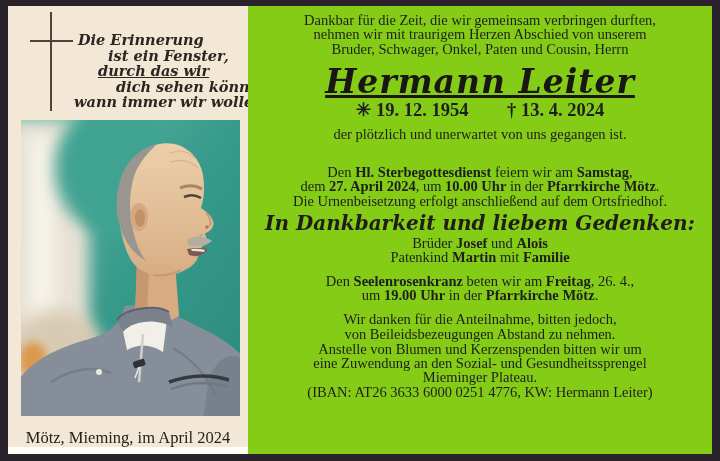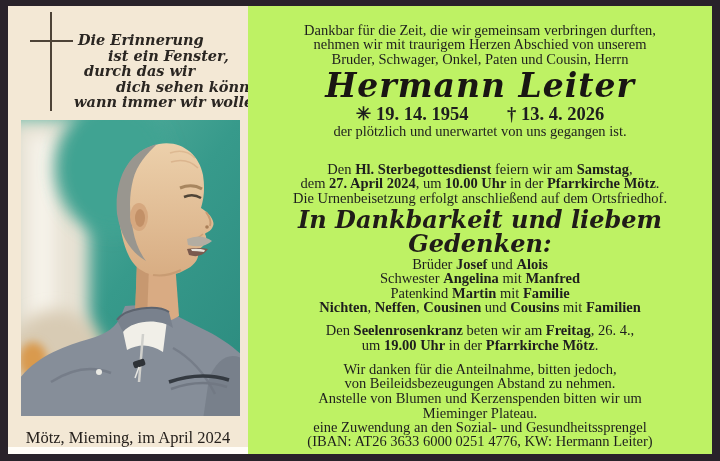--- a/index.html
+++ b/index.html
@@ -25,59 +25,59 @@
   .cross-h{position:absolute;left:22px;top:34px;width:43px;height:2px;background:#4d4337;}
   .poem{
     position:absolute;top:26px;left:60px;width:180px;
     font-family:"DejaVu Serif","Liberation Serif",serif;
     font-style:italic;font-weight:bold;
     font-size:14.5px;line-height:15.5px;color:#2a2622;
     white-space:nowrap;
   }
   .poem .pl-0{margin-left:10px;}
   .poem .pl-1{margin-left:40px;}
-  .poem .pl-2{margin-left:16px;}
+  .poem .pl-2{margin-left:30px;text-decoration:underline;}
   .poem .pl-3{margin-left:48px;}
   .poem .pl-4{margin-left:6px;}
   .photo{
     position:absolute;left:13px;top:114px;width:219px;height:296px;
     overflow:hidden;
   }
   .left-caption{
     position:absolute;left:0;top:422px;width:240px;
     text-align:center;font-size:16.5px;color:#26211d;
   }
 
   
   .right-panel{
     position:relative;flex:1 1 auto;height:448px;
-    background:#bef264;
+    background:#84cc16;
     text-align:center;
-    padding-top:17px;
+    padding-top:7px;
     box-sizing:border-box;
   }
   .line{font-size:14.5px;line-height:14.3px;white-space:nowrap;}
   .line b{font-weight:bold;}
   .deceased-name{
-    margin-top:2px;
+    margin-top:8px;
     font-family:"DejaVu Serif","Liberation Serif",serif;
     font-style:italic;font-weight:bold;
     font-size:33px;line-height:36px;
-    letter-spacing:1px;color:#191613;
+    letter-spacing:1px;color:#191613;text-decoration:underline;
   }
   .profession{font-size:17.5px;line-height:18px;font-weight:bold;}
   .dates{font-size:18.5px;line-height:20px;font-weight:bold;}
   .dates .death-part{margin-left:34px;}
-  .passing{}
+  .passing{margin-top:7px;}
   .block-service{margin-top:24px;}
   .script-heading{
     margin-top:3px;
     font-family:"DejaVu Serif","Liberation Serif",serif;
     font-style:italic;font-weight:bold;
-    font-size:24px;line-height:24px;color:#201c18;
+    font-size:20px;line-height:24px;color:#201c18;
   }
   .block-family{margin-top:1px;}
   .block-rosary{margin-top:9px;}
   .block-thanks{margin-top:10px;}
   .block-donation{margin-top:1px;}
 </style>
 </head>
 <body>
 
 <div class="card">
@@ -187,54 +187,52 @@
       <div>
         <div class="line">Dankbar für die Zeit, die wir gemeinsam verbringen durften,</div>
         <div class="line">nehmen wir mit traurigem Herzen Abschied von unserem</div>
         <div class="line">Bruder, Schwager, Onkel, Paten und Cousin, Herrn</div>
       </div>
 
       <div class="deceased-name">Hermann Leiter</div>
 
       <div class="dates">
         <span>✳</span>
-        <span>19. 14. 1954</span>
+        <span>19. 12. 1954</span>
         <span class="death-part">†</span>
-        <span>13. 4. 2026</span>
+        <span>13. 4. 2024</span>
       </div>
 
       <div class="line passing">der plötzlich und unerwartet von uns gegangen ist.</div>
 
       <div class="block-service">
         <div class="line"><span>Den </span><b>Hl. Sterbegottesdienst</b><span> feiern wir am </span><b>Samstag</b><span>,</span></div>
         <div class="line"><span>dem </span><b>27. April 2024</b><span>, um </span><b>10.00 Uhr</b><span> in der </span><b>Pfarrkirche Mötz</b><span>.</span></div>
         <div class="line"><span>Die Urnenbeisetzung erfolgt anschließend auf dem Ortsfriedhof.</span></div>
       </div>
 
       <div class="script-heading">In Dankbarkeit und liebem Gedenken:</div>
 
       <div class="block-family">
         <div class="line"><span>Brüder </span><b>Josef</b><span> und </span><b>Alois</b></div>
-        <div class="line"><span>Schwester </span><b>Angelina</b><span> mit </span><b>Manfred</b></div>
         <div class="line"><span>Patenkind </span><b>Martin</b><span> mit </span><b>Familie</b></div>
-        <div class="line"><b>Nichten</b><span>, </span><b>Neffen</b><span>, </span><b>Cousinen</b><span> und </span><b>Cousins</b><span> mit </span><b>Familien</b></div>
       </div>
 
       <div class="block-rosary">
         <div class="line"><span>Den </span><b>Seelenrosenkranz</b><span> beten wir am </span><b>Freitag</b><span>, 26. 4.,</span></div>
         <div class="line"><span>um </span><b>19.00 Uhr</b><span> in der </span><b>Pfarrkirche Mötz</b><span>.</span></div>
       </div>
 
       <div class="block-thanks">
         <div class="line">Wir danken für die Anteilnahme, bitten jedoch,</div>
         <div class="line">von Beileidsbezeugungen Abstand zu nehmen.</div>
       </div>
 
       <div class="block-donation">
         <div class="line">Anstelle von Blumen und Kerzenspenden bitten wir um</div>
+        <div class="line">eine Zuwendung an den Sozial- und Gesundheitssprengel</div>
         <div class="line">Mieminger Plateau.</div>
-        <div class="line">eine Zuwendung an den Sozial- und Gesundheitssprengel</div>
         <div class="line">(IBAN: AT26 3633 6000 0251 4776, KW: Hermann Leiter)</div>
       </div>
 
     </div>
   </div>
 </div>
 
 </body></html>

